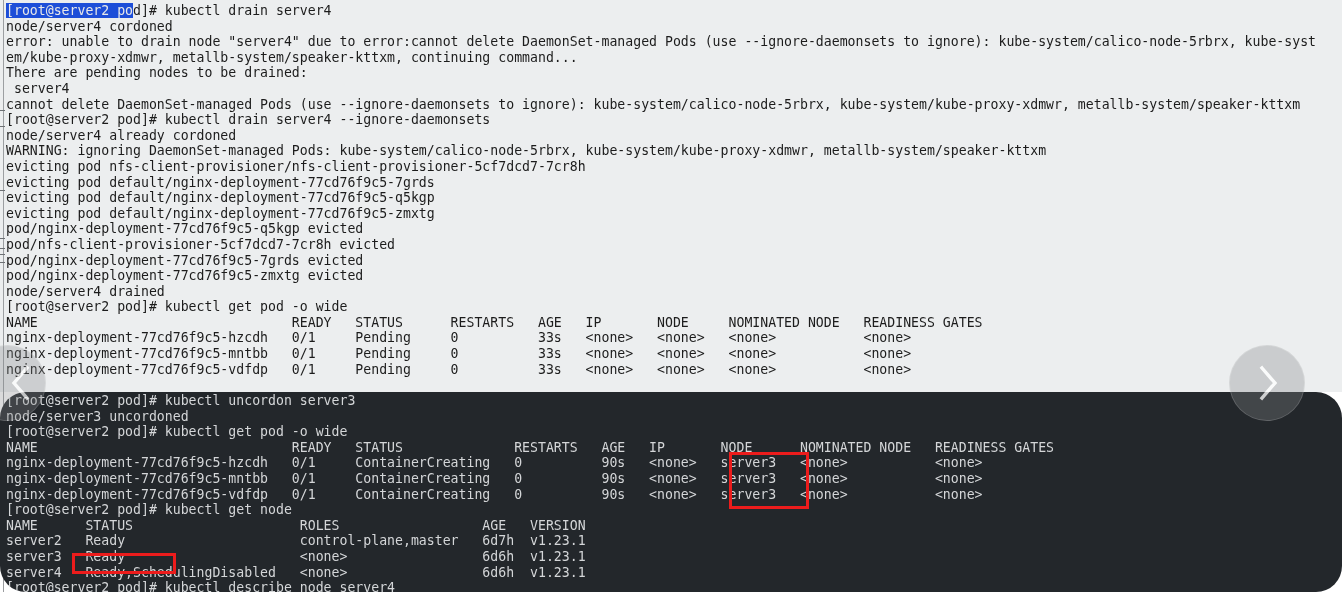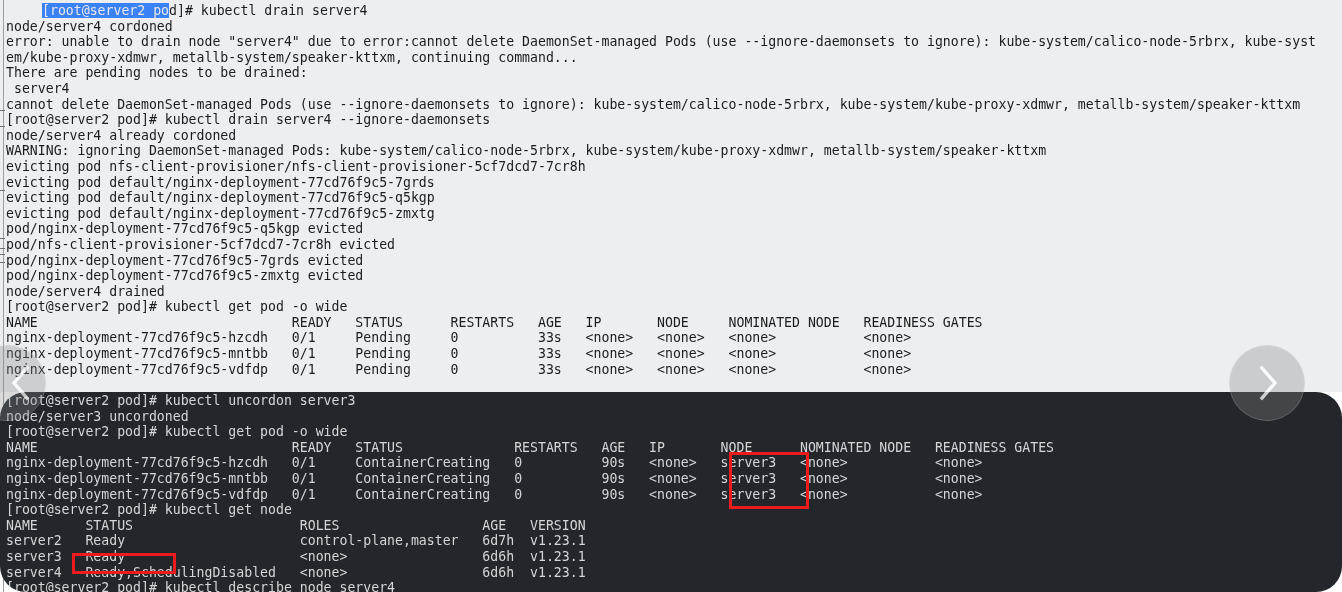--- a/index.html
+++ b/index.html
@@ -51,23 +51,22 @@
 
   .ln {
     display: block;
     white-space: pre;
     height: 15.6px;
     overflow: hidden;
   }
 
   
   .sel {
-    background: #3b82f6;
+    background: #1d4ed8;
     color: #e8e8e8;
-    margin-left: 36px;
   }
 
   
   #left-rule {
     position: absolute;
     left: 3px;
     top: 0;
     width: 1px;
     height: 392px;
     background: #8e9194;

